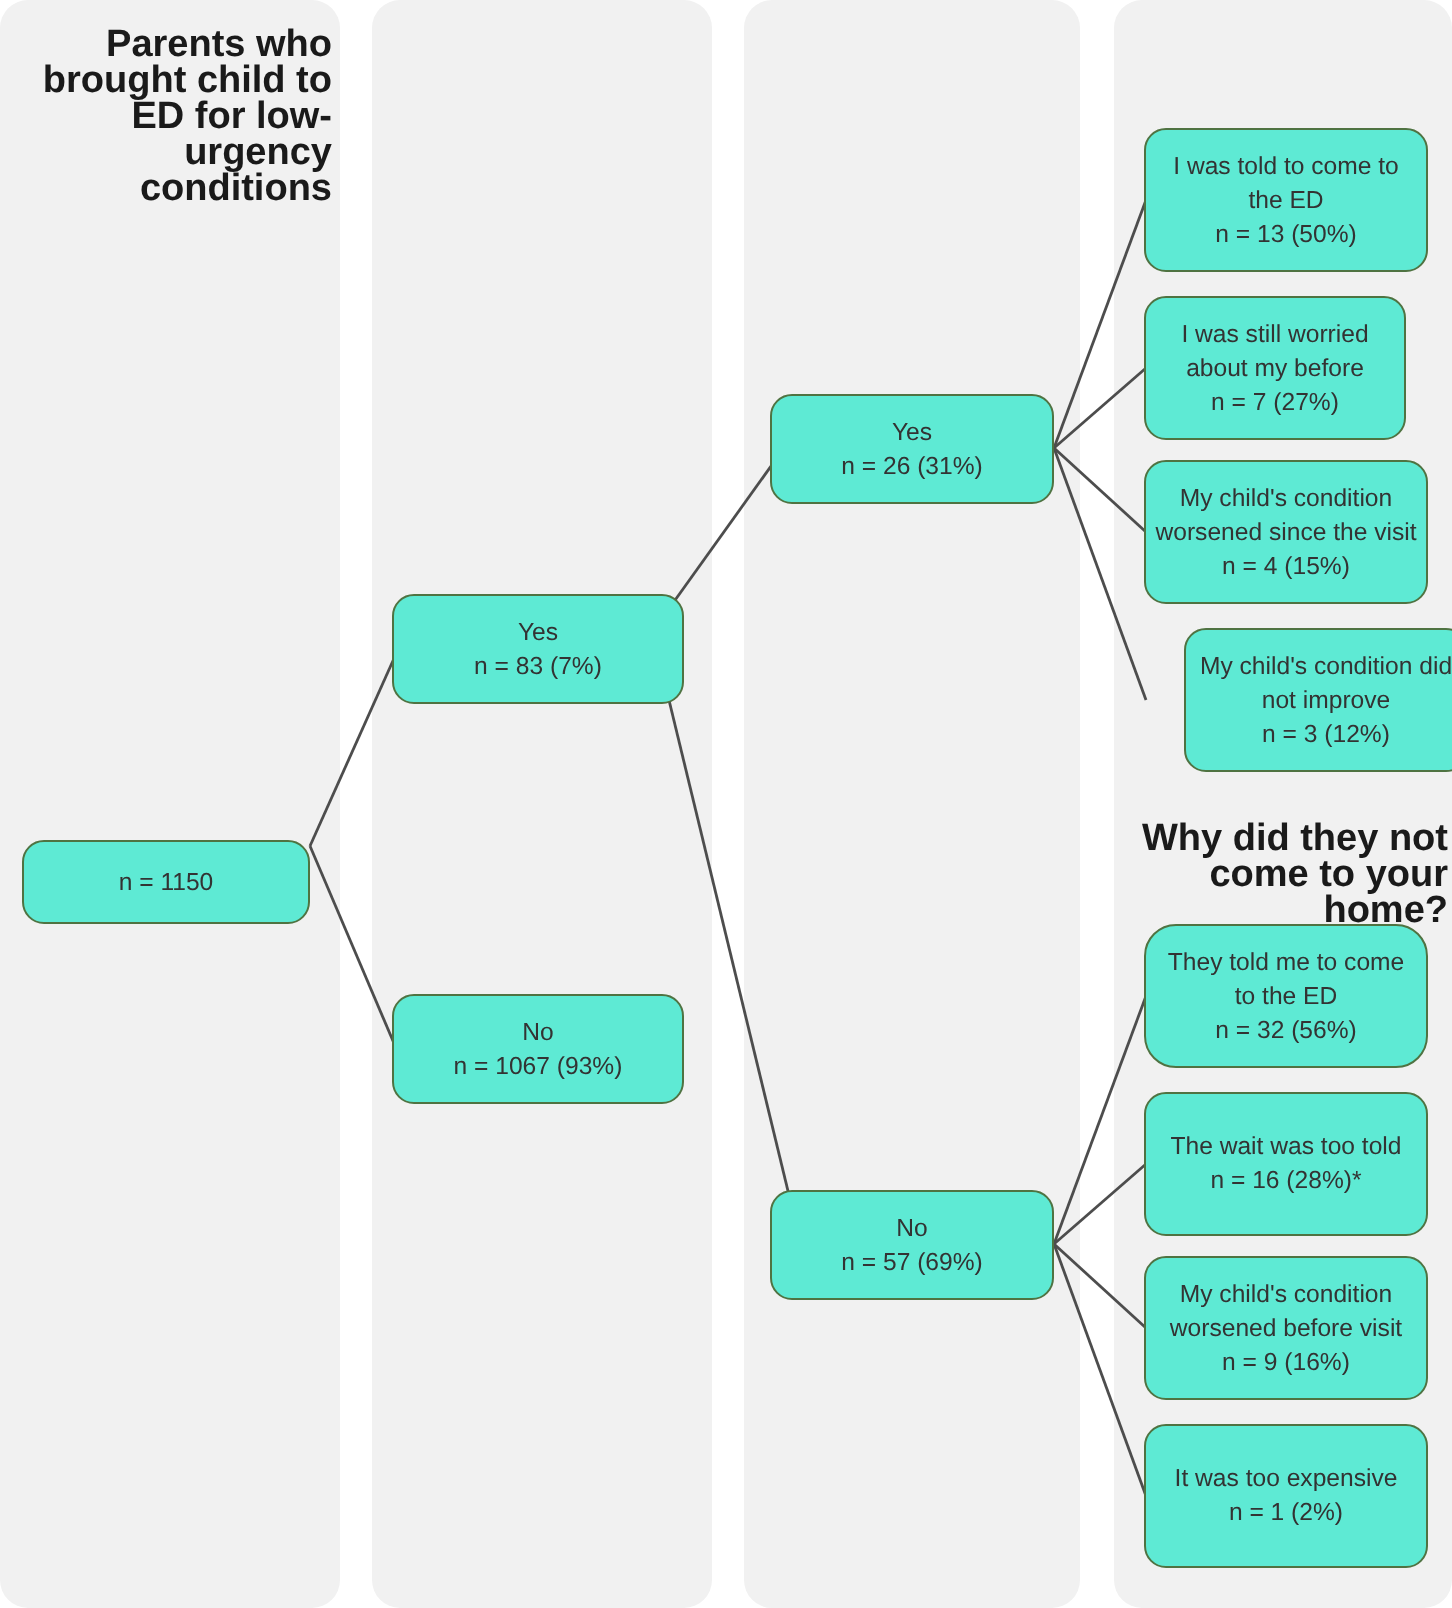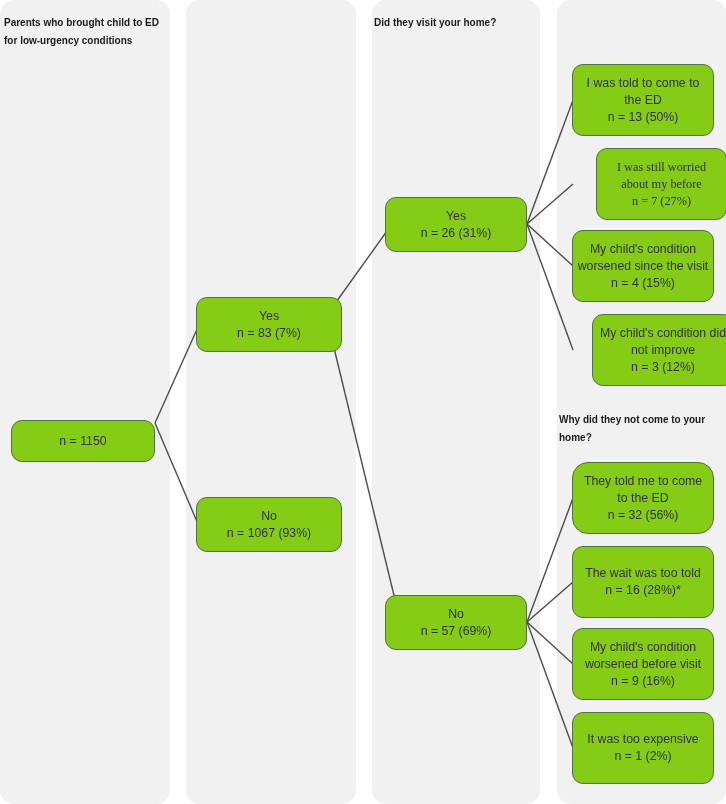--- a/index.html
+++ b/index.html
@@ -18,38 +18,38 @@
     overflow: hidden;
   }
   .panel {
     position: absolute;
     top: 0;
     background: #f1f1f1;
     border-radius: 14px;
   }
   .col-title {
     position: absolute;
-    text-align: left;
+    text-align: right;
     font-weight: bold;
-    font-size: 10px;
+    font-size: 19px;
     line-height: 18px;
     color: #1a1a1a;
   }
   svg.links {
     position: absolute;
     left: 0;
     top: 0;
     width: 726px;
     height: 804px;
     pointer-events: none;
   }
   .node {
     position: absolute;
     box-sizing: border-box;
-    background: #84cc16;
+    background: #5eead4;
     border: 1.6px solid #4f7342;
     border-radius: 11px;
     display: flex;
     flex-direction: column;
     align-items: center;
     justify-content: center;
     text-align: center;
     font-size: 12.3px;
     line-height: 17px;
     color: #333333;
@@ -67,23 +67,20 @@
   <div class="panel" style="left:372px; width:168px; height:804px;"></div>
   <div class="panel" style="left:557px; width:169px; height:804px;"></div>
 
   <div class="col-title" style="left:4px; top:14px; width:162px;">
     <span class="ln">Parents who brought</span>
     <span class="ln">child to ED for</span>
     <span class="ln">low-urgency conditions</span>
   </div>
 
 
-  <div class="col-title" style="left:374px; top:14px; width:164px;">
-    <span class="ln">Did they visit your home?</span>
-  </div>
 
 
   <div class="col-title" style="left:559px; top:411px; width:165px;">
     <span class="ln">Why did they not come</span>
     <span class="ln">to your home?</span>
   </div>
 
   <svg class="links" viewBox="0 0 726 804">
     <g stroke="#4d4d4d" stroke-width="1.4" fill="none">
 
@@ -128,21 +125,21 @@
     <span class="ln">No</span>
     <span class="ln">n = 57 (69%)</span>
   </div>
 
   <div class="node" style="left:572px; top:64px; width:142px; height:72px;">
     <span class="ln">I was told to come to</span>
     <span class="ln">the ED</span>
     <span class="ln">n = 13 (50%)</span>
   </div>
 
-  <div class="node" style="left:596px; top:148px; width:131px; height:72px;font-family:Liberation Serif, serif;">
+  <div class="node" style="left:572px; top:148px; width:131px; height:72px;">
     <span class="ln">I was still worried</span>
     <span class="ln">about my before</span>
     <span class="ln">n = 7 (27%)</span>
   </div>
 
   <div class="node" style="left:572px; top:230px; width:142px; height:72px;">
     <span class="ln">My child's condition</span>
     <span class="ln">worsened since the visit</span>
     <span class="ln">n = 4 (15%)</span>
   </div>

